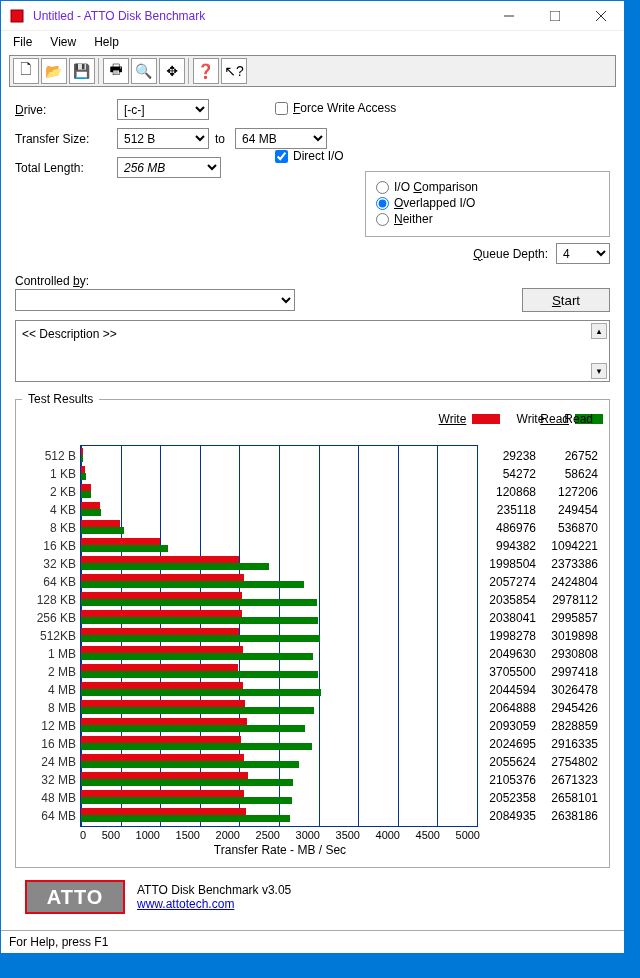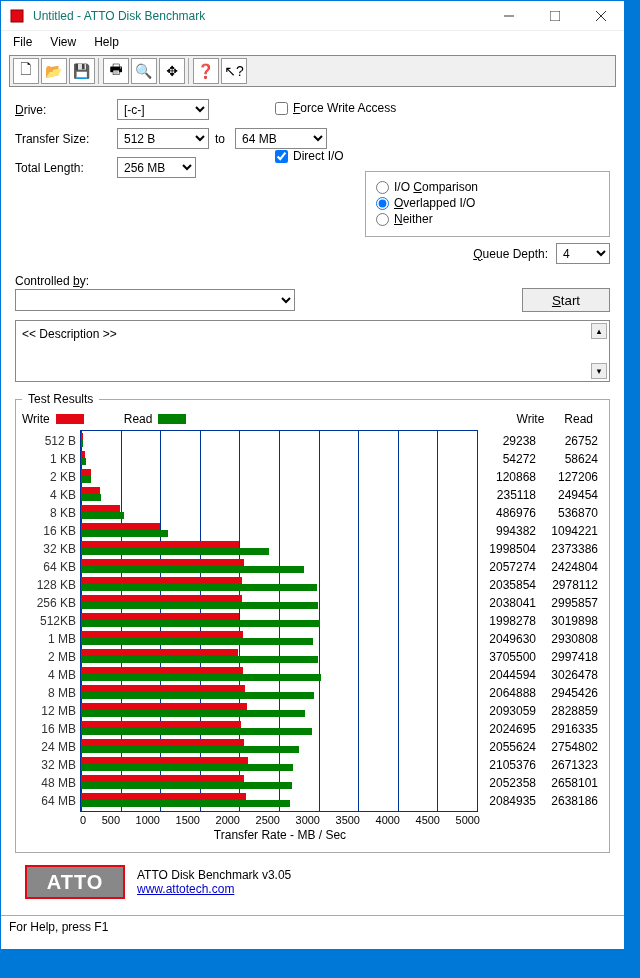--- a/index.html
+++ b/index.html
@@ -1,53 +1,53 @@
 <!DOCTYPE html>
 <html><head>
 <meta charset="utf-8">
 <style>
 * { box-sizing: border-box; margin: 0; padding: 0; }
 body { font-family: "Segoe UI", Tahoma, sans-serif; font-size: 12px; background: #0078d7; width: 640px; height: 978px; }
 .window { background: #fff; width: 625px; height: 950px; border: 1px solid #0078d7; position: relative; }
 .titlebar { height: 30px; display: flex; align-items: center; background: #fff; border-bottom: 1px solid #eee; }
 .titlebar-icon { width: 16px; height: 16px; margin: 0 8px; display: inline-flex; align-items: center; justify-content: center; }
-.titlebar-title { flex: 1; font-size: 12px; color: #0f766e; }
+.titlebar-title { flex: 1; font-size: 12px; color: #6d28d9; }
 .titlebar-btns { display: flex; }
 .titlebar-btn { width: 46px; height: 30px; display: flex; align-items: center; justify-content: center; color: #555; }
 .menubar { display: flex; padding: 4px 12px; gap: 18px; font-size: 12px; }
 .menubar span { cursor: pointer; }
 .toolbar { border: 1px solid #888; margin: 2px 8px; padding: 2px; display: flex; gap: 1px; background: #f0f0f0; }
 .tool-group { display: flex; border-right: 1px solid #aaa; padding-right: 2px; margin-right: 2px; }
 .tool-btn { width: 26px; height: 26px; border: 1px solid #999; background: #fff; display: flex; align-items: center; justify-content: center; font-size: 14px; margin: 0 1px; }
 .content { padding: 10px 14px; }
 .row { display: flex; align-items: center; margin-bottom: 8px; gap: 6px; }
 .lbl { width: 96px; }
 .lbl2 { margin-right: 4px; }
 select, input[type=text] { border: 1px solid #888; font-size: 12px; padding: 1px 2px; height: 21px; background: #fff; }
 .drive-sel { width: 92px; }
 .sz-sel { width: 92px; }
 .sz-sel2 { width: 92px; }
-.len-sel { width: 79px; }
+.len-sel { width: 104px; font-style: italic; }
 fieldset.radios { border: 1px solid #aaa; padding: 6px 10px 8px 10px; }
 .chk, .rad { display: flex; align-items: center; gap: 5px; margin: 2px 0; }
 .u { text-decoration: underline; }
 .top-panel { display: flex; gap: 20px; }
 .left-controls { flex: 0 0 330px; }
 .right-controls { flex: 1; }
 .qd-row { display: flex; align-items: center; gap: 8px; margin-top: 6px; justify-content: flex-end; }
 .ctrl-by-lbl { margin-top: 10px; }
 .ctrl-row { display: flex; gap: 12px; align-items: center; }
 .ctrl-sel { width: 280px; height: 22px; border: 1px solid #888; background: #fff; }
 .start-btn { width: 88px; height: 24px; border: 1px solid #888; background: #efefef; }
 .desc-box { margin-top: 8px; border: 1px solid #888; padding: 6px; height: 62px; background: #fff; position: relative; }
 .desc-scroll { position: absolute; right: 2px; top: 2px; bottom: 2px; width: 16px; display: flex; flex-direction: column; justify-content: space-between; }
 .scroll-btn { width: 16px; height: 16px; border: 1px solid #aaa; background: #eee; display: flex; align-items: center; justify-content: center; font-size: 9px; }
 fieldset.results { border: 1px solid #aaa; margin-top: 10px; padding: 6px 6px 10px 6px; }
 fieldset.results legend { padding: 0 6px; }
-.legend-row { display: flex; justify-content: flex-start; gap: 40px; margin-bottom: 4px; position: relative; }
+.legend-row { display: flex; justify-content: flex-end; gap: 40px; margin-bottom: 19px; position: relative; text-decoration: underline; }
 .legend-item { display: flex; align-items: center; gap: 6px; }
 .swatch { width: 28px; height: 10px; }
 .swatch.write { background: #e30613; }
 .swatch.read { background: #008000; }
 .header-right { position: absolute; right: 10px; display: flex; gap: 20px; }
 .chart-area { display: flex; }
 .ylabels { width: 58px; text-align: right; padding-right: 4px; font-size: 12px; line-height: 18px; color: #333; padding-top: 2px; }
 .ylabels div { height: 18px; }
 .bars-col { position: relative; width: 398px; border: 1px solid #003399; background: #fff; }
 .grid-line { position: absolute; top: 0; bottom: 0; width: 1px; background: #003399; }

